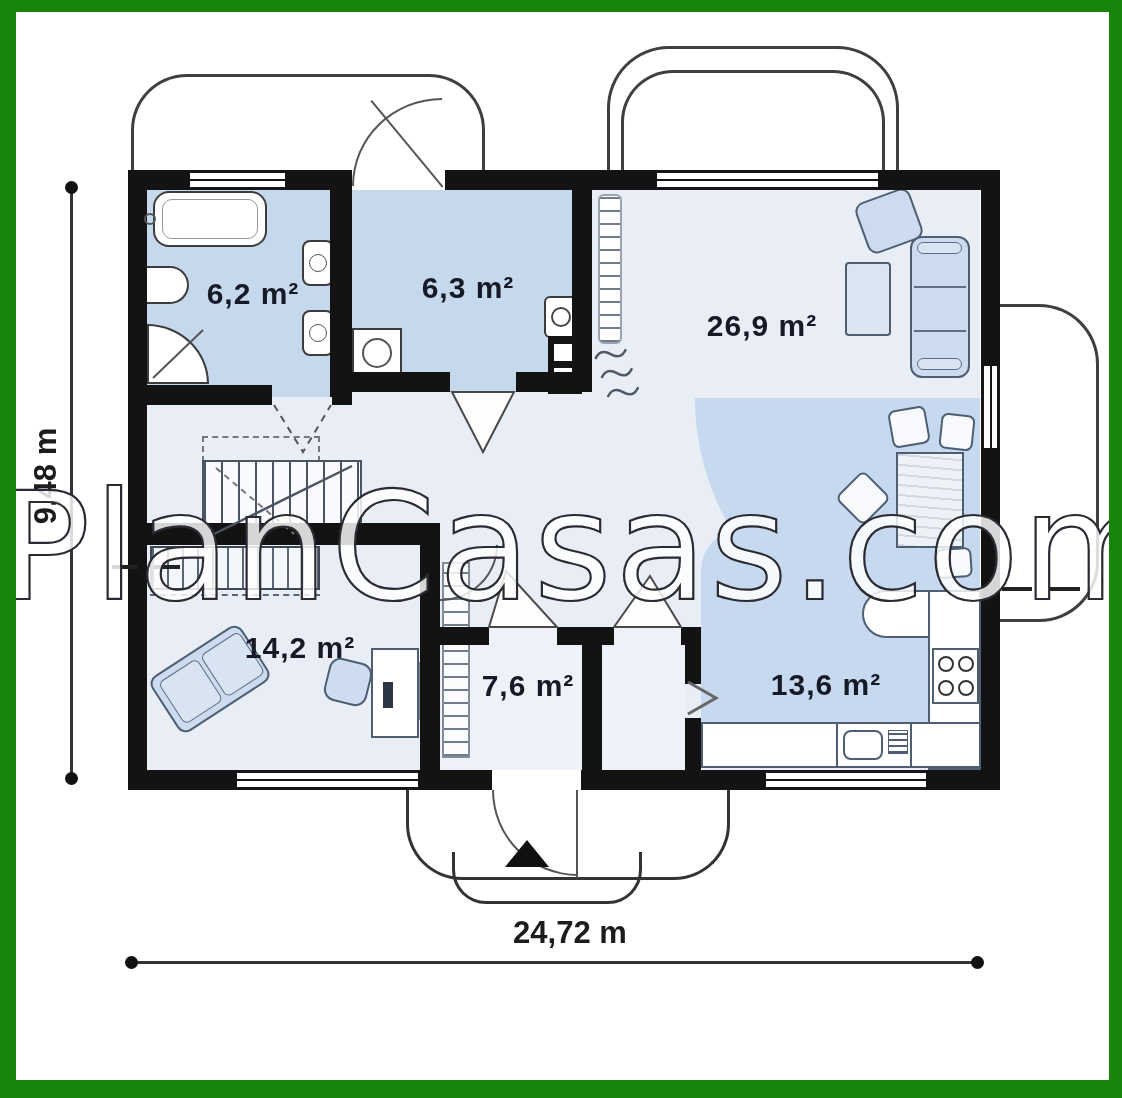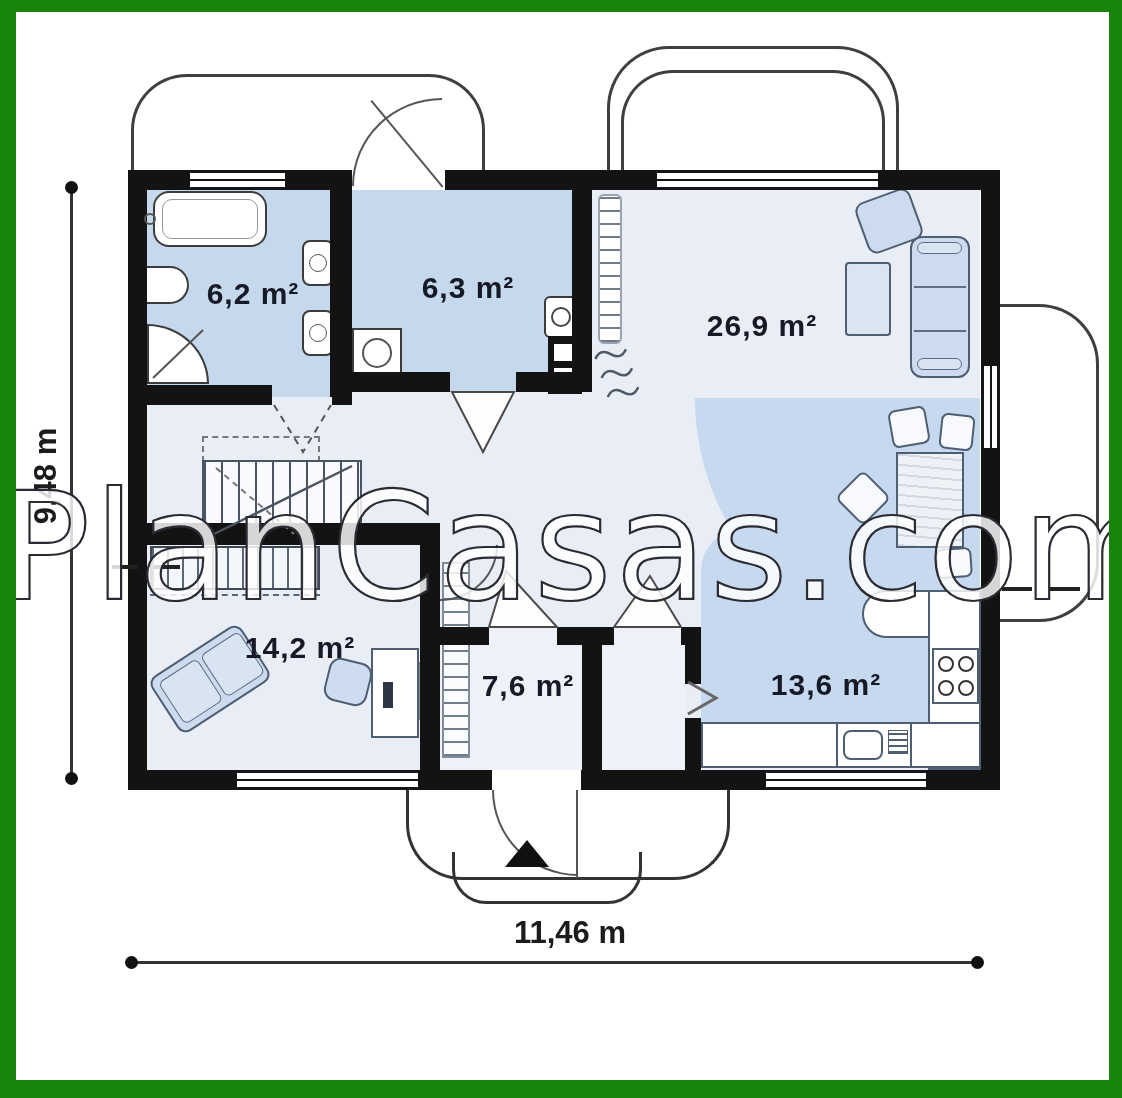--- a/index.html
+++ b/index.html
@@ -188,19 +188,19 @@
   <div class="room-label" style="left:438px;top:666px;">7,6 m²</div>
   <div class="room-label" style="left:736px;top:652px;margin-top:13px;">13,6 m²</div>
 
   <div class="dim-line" style="left:70px;top:187px;width:3px;height:591px;"></div>
   <div class="dim-dot" style="left:65px;top:181px;"></div>
   <div class="dim-dot" style="left:65px;top:772px;"></div>
   <div class="dim-label" style="left:-9px;top:458px;width:110px;height:36px;line-height:36px;transform:rotate(-90deg);">9,48 m</div>
   <div class="dim-line" style="left:131px;top:961px;width:846px;height:3px;"></div>
   <div class="dim-dot" style="left:125px;top:956px;"></div>
   <div class="dim-dot" style="left:971px;top:956px;"></div>
-  <div class="dim-label" style="left:470px;top:915px;width:200px;height:36px;line-height:36px;">11,46 m</div>
+  <div class="dim-label" style="left:470px;top:915px;width:200px;height:36px;line-height:36px;">24,72 m</div>
 
   <div class="watermark">PlanCasas.com</div>
 
 </div>
 
 <div class="frame"></div>
 
 </body></html>

